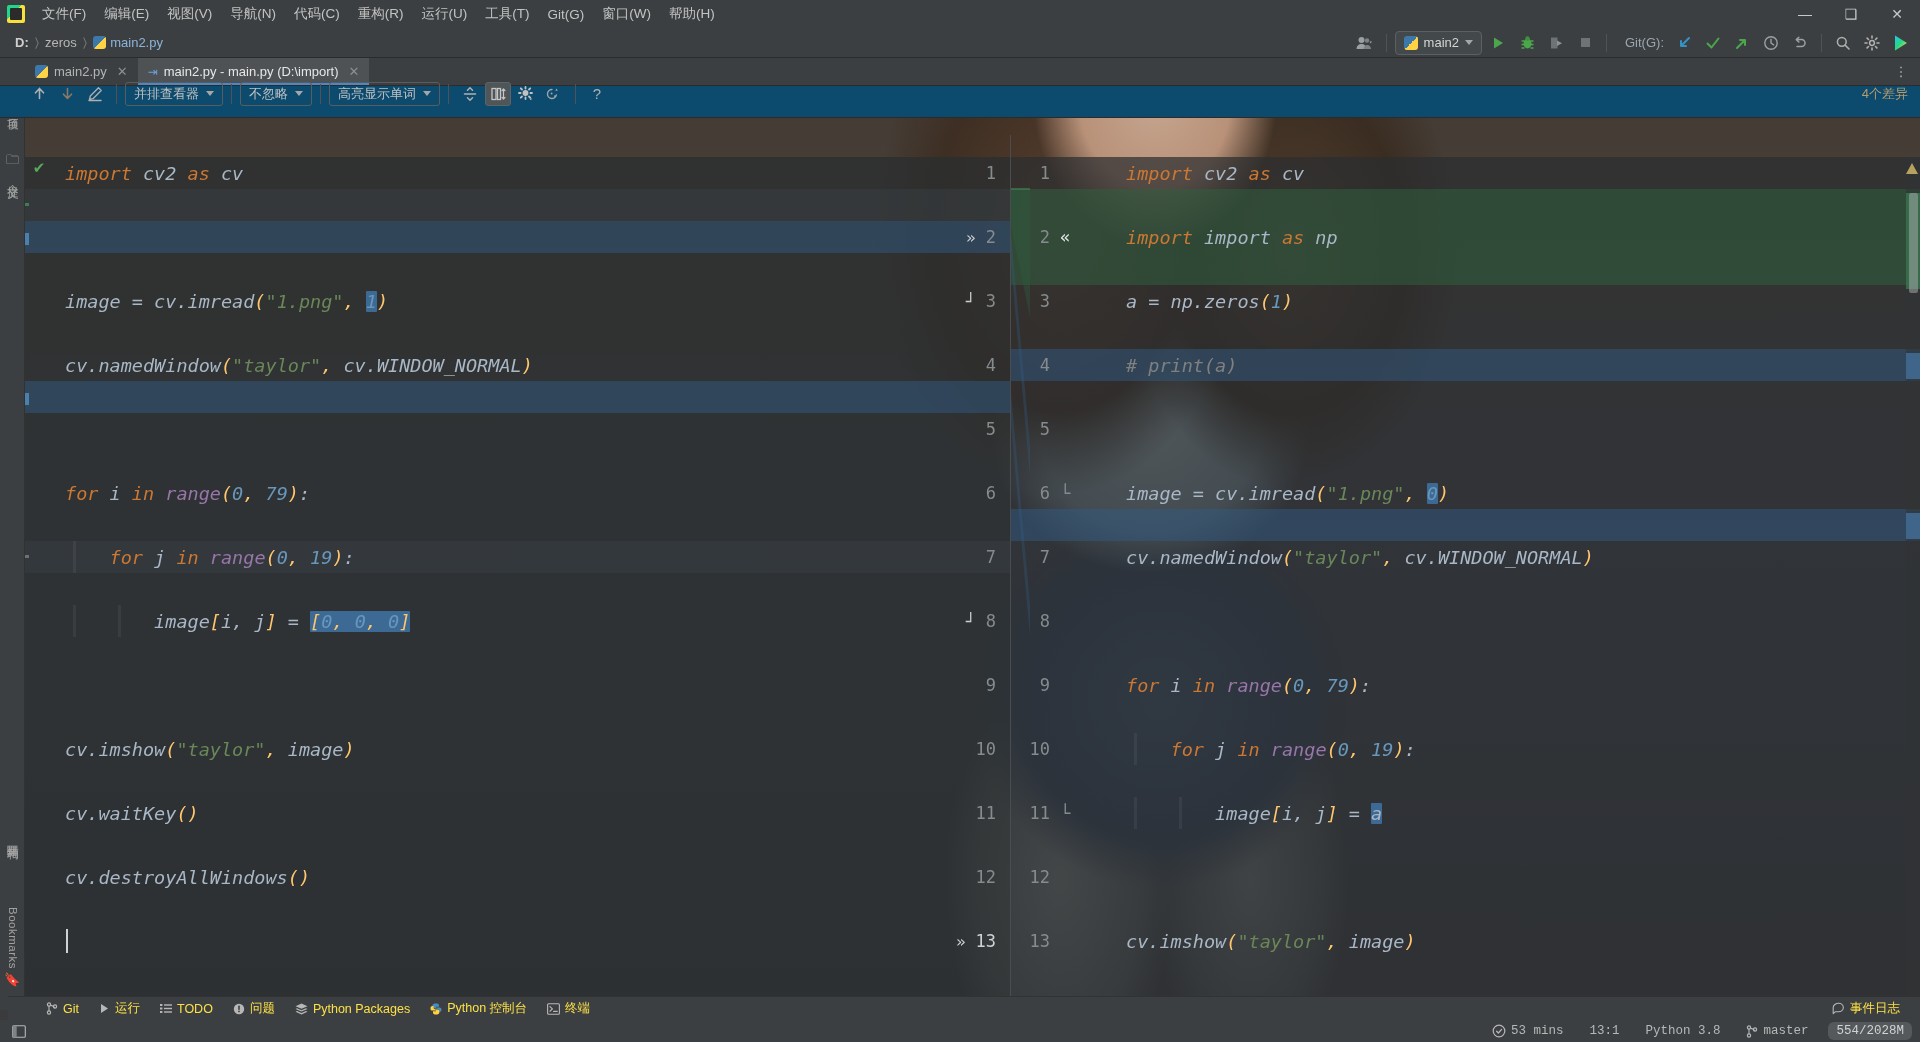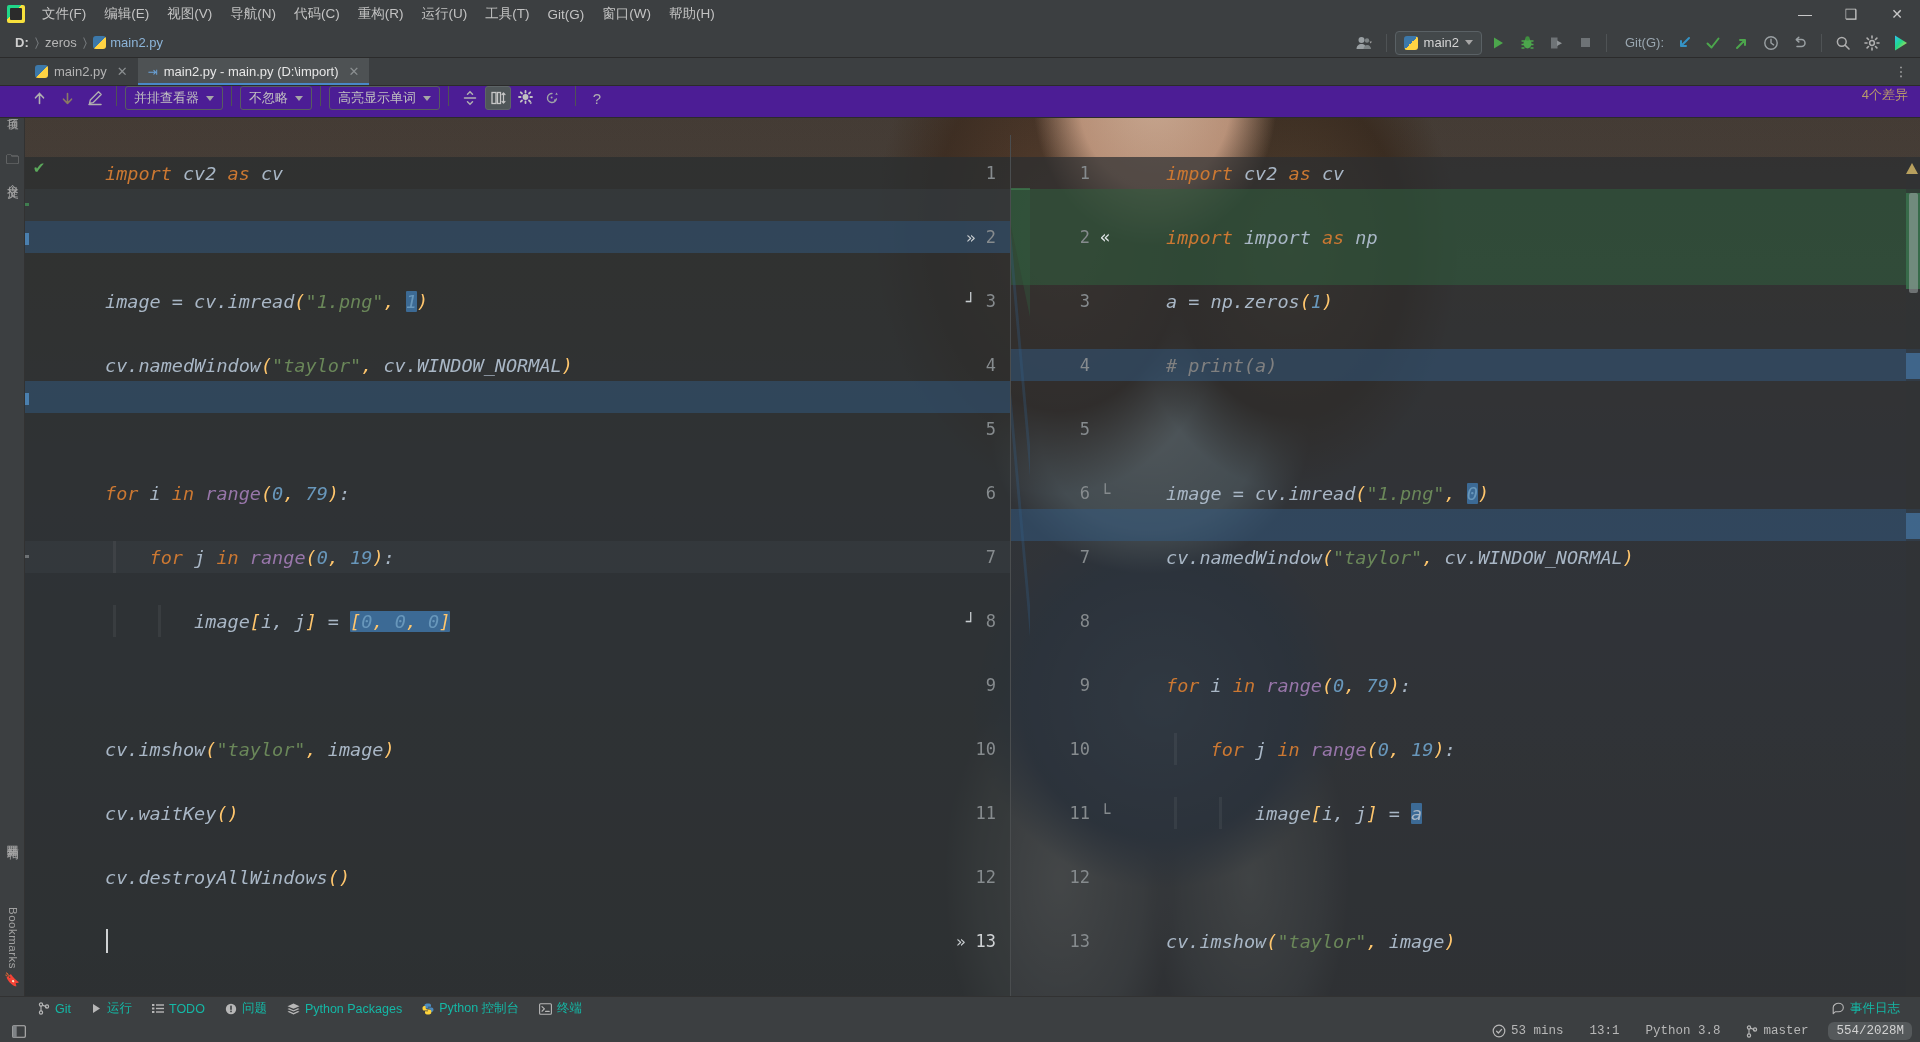--- a/index.html
+++ b/index.html
@@ -113,21 +113,21 @@
   .tab .x{ color:#8b8f91; font-size:13px; margin-left:4px; }
   .tab .py-ic{
     width:13px;height:13px;border-radius:3px;
     background:linear-gradient(135deg,#3c78aa 0 50%, #ffd343 50% 100%);
   }
   .tab .diff-ic{ color:#6aa1d6; font-size:12px; }
   .tabsbar-right{ margin-left:auto; display:flex;align-items:center;padding-right:6px; }
 
   
   .difftoolbar{
-    height:32px;background:#4c1d95;display:flex;gap:2px;
+    height:32px;background:#0c4a6e;display:flex;align-items:center;gap:2px;
     padding:0 8px 16px 26px; position:relative;z-index:20;border-bottom:1px solid #2b2b2b;
   }
   .dt-icon{
     width:26px;height:24px;display:flex;align-items:center;justify-content:center;
     color:#b0b0b0;font-size:15px;border-radius:3px;
   }
   .dt-icon.dim{ color:#6f7477; }
   .dt-icon.toggled{ background:#4f5658; border:1px solid #5d6467; }
   .dt-combo{
     display:flex;align-items:center;gap:7px;height:24px;padding:0 8px;
@@ -168,21 +168,21 @@
   .pane.left{ width:985px; }
   .pane.right{ flex:1; }
 
   .code-surface{ position:absolute; inset:0; }
 
   
   .tint{ position:absolute; inset:0; background:rgba(43,46,48,0.80); }
   .tint.right{ background:rgba(43,46,48,0.72); }
 
   .lines{ position:absolute; left:0; right:0; top:0; }
-  .row{ height:32px; position:relative; display:flex; align-items:center;margin-left:40px; }
+  .row{ height:32px; position:relative; display:flex; align-items:center; }
 
   .code{
     font-family:"DejaVu Sans Mono","Liberation Mono",monospace;
     font-style:italic; font-size:18.5px; white-space:pre;
     position:absolute; top:0; height:32px; display:flex; align-items:center;
   }
   
   .pane.left .code{ left:40px; }
   .pane.left .gutter{
     position:absolute; right:0; width:105px; top:0; height:32px;
@@ -245,23 +245,23 @@
   
   .edge-icons{ position:absolute; left:3px; top:2px; width:22px; z-index:15; text-align:center; }
   .edge-icons .ok{ color:#5ba85b; font-size:15px; }
 
   .caret-bar{
     position:absolute; width:2px; height:24px; background:#cfd2d4; top:4px;
   }
 
   
   .bottombar{
-    position:absolute;left:0;right:0;bottom:22px;height:24px;background:#3c3f41;
+    position:absolute;left:8px;right:0;bottom:22px;height:24px;background:#3c3f41;
     display:flex;align-items:center;gap:0;z-index:20;border-top:1px solid #323232;
-    padding-left:28px; font-size:12.5px;color:#14b8a6;
+    padding-left:28px; font-size:12.5px;color:#fde047;
   }
   .bb-item{ display:flex;align-items:center;gap:5px;padding:2px 10px;border-radius:3px; }
   .bb-right{ margin-left:auto;display:flex;align-items:center;padding-right:10px; }
 
   
   .statusbar{
     position:absolute;left:0;right:0;bottom:0;height:22px;background:#3c3f41;
     display:flex;align-items:center;z-index:20;font-size:12.5px;color:#b7b7b7;
   }
   .sb-left{ display:flex;align-items:center;padding-left:6px; }

